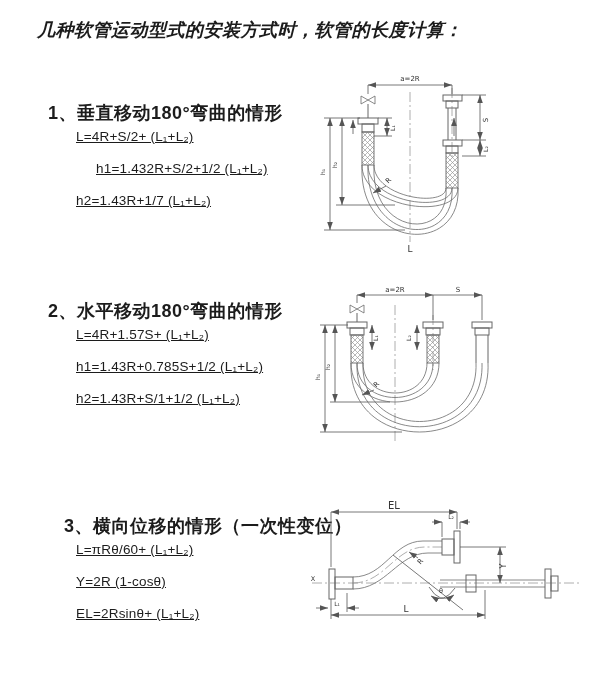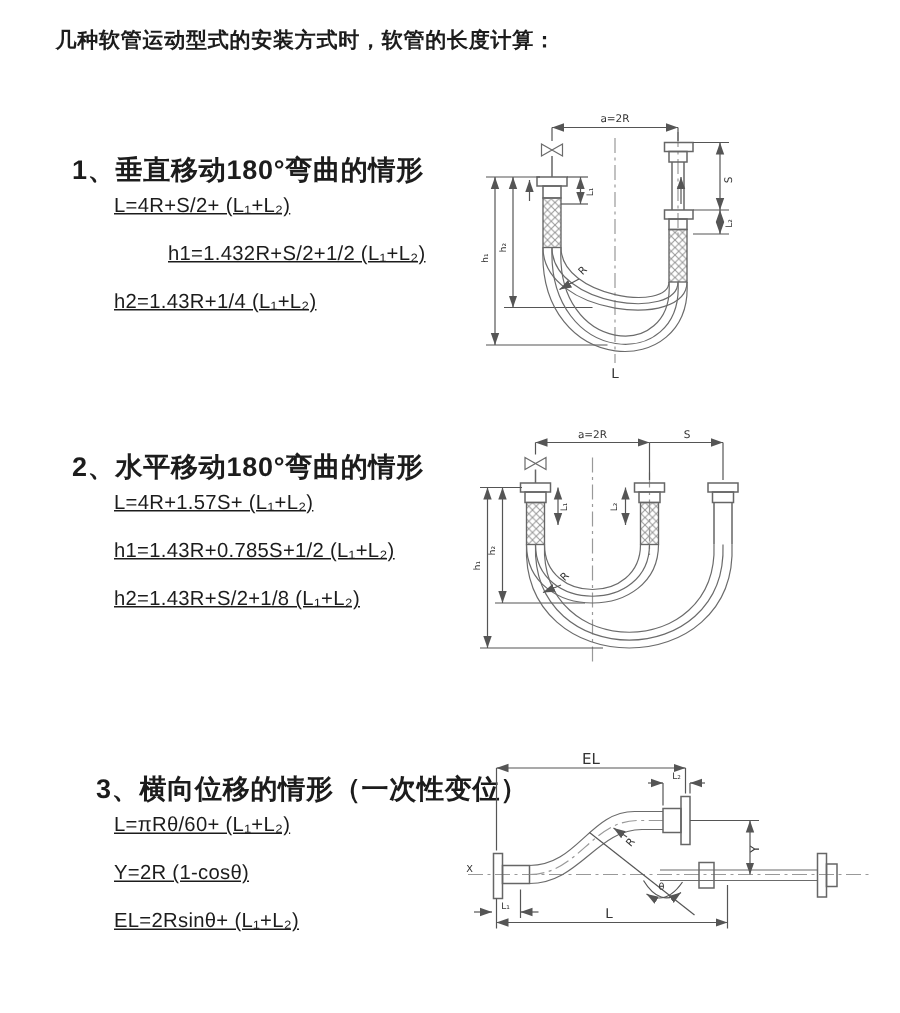--- a/index.html
+++ b/index.html
@@ -1,43 +1,43 @@
 <!DOCTYPE html>
 <html><head>
 <meta charset="utf-8">
 <style>
   html,body{margin:0;padding:0;background:#fff;}
   body{width:600px;height:675px;position:relative;overflow:hidden;
        font-family:"Liberation Sans",sans-serif;color:#1c1c1c;}
   .abs{position:absolute;}
-  .title{font-size:14px;font-weight:bold;letter-spacing:0.5px;}
+  .title{font-size:18px;font-weight:bold;letter-spacing:0.5px;font-style:italic;}
   .sec-head{font-size:18px;font-weight:bold;letter-spacing:0.5px;}
   .formula{font-size:13.5px;letter-spacing:0.2px;white-space:pre;text-decoration:underline;}
   svg{overflow:visible;}
   svg text{font-family:"DejaVu Sans","Liberation Sans",sans-serif;fill:#333;}
   .ln{stroke:#666;stroke-width:1;fill:none;}
   .thin{stroke:#6b6b6b;stroke-width:0.8;fill:none;}
   .dim{stroke:#555;stroke-width:0.8;fill:none;}
   .cl{stroke:#999;stroke-width:0.8;fill:none;stroke-dasharray:10 3 2 3;}
   .braid{stroke:#666;stroke-width:0.9;}
 </style>
 </head>
 <body>
 
 <div class="abs title" style="left:37px;top:18px;">几种软管运动型式的安装方式时，软管的长度计算：</div>
 
 <div class="abs sec-head" style="left:48px;top:101px;">1、垂直移动180°弯曲的情形</div>
 <div class="abs formula" style="left:76px;top:129px;">L=4R+S/2+ (L₁+L₂)</div>
-<div class="abs formula" style="left:92px;top:161px;padding-left:20px;">h1=1.432R+S/2+1/2 (L₁+L₂)</div>
-<div class="abs formula" style="left:76px;top:193px;">h2=1.43R+1/4 (L₁+L₂)</div>
+<div class="abs formula" style="left:76px;top:161px;padding-left:20px;">h1=1.432R+S/2+1/2 (L₁+L₂)</div>
+<div class="abs formula" style="left:76px;top:193px;">h2=1.43R+1/7 (L₁+L₂)</div>
 
 <div class="abs sec-head" style="left:48px;top:299px;text-align:right;">2、水平移动180°弯曲的情形</div>
 <div class="abs formula" style="left:76px;top:327px;">L=4R+1.57S+ (L₁+L₂)</div>
 <div class="abs formula" style="left:76px;top:359px;">h1=1.43R+0.785S+1/2 (L₁+L₂)</div>
-<div class="abs formula" style="left:76px;top:391px;">h2=1.43R+S/2+1/8 (L₁+L₂)</div>
+<div class="abs formula" style="left:76px;top:391px;">h2=1.43R+S/1+1/2 (L₁+L₂)</div>
 
 <div class="abs sec-head" style="left:64px;top:514px;">3、横向位移的情形（一次性变位）</div>
 <div class="abs formula" style="left:76px;top:542px;">L=πRθ/60+ (L₁+L₂)</div>
 <div class="abs formula" style="left:76px;top:574px;">Y=2R (1-cosθ)</div>
 <div class="abs formula" style="left:76px;top:606px;">EL=2Rsinθ+ (L₁+L₂)</div>
 
 <svg class="abs" style="left:310px;top:70px;" width="290" height="190" viewBox="0 0 290 190">
   <defs>
     <marker id="ar1" markerWidth="8" markerHeight="8" refX="8" refY="4" orient="auto-start-reverse" markerUnits="userSpaceOnUse">
       <path d="M0,1.2 L8,4 L0,6.8 Z" fill="#555"></path>

